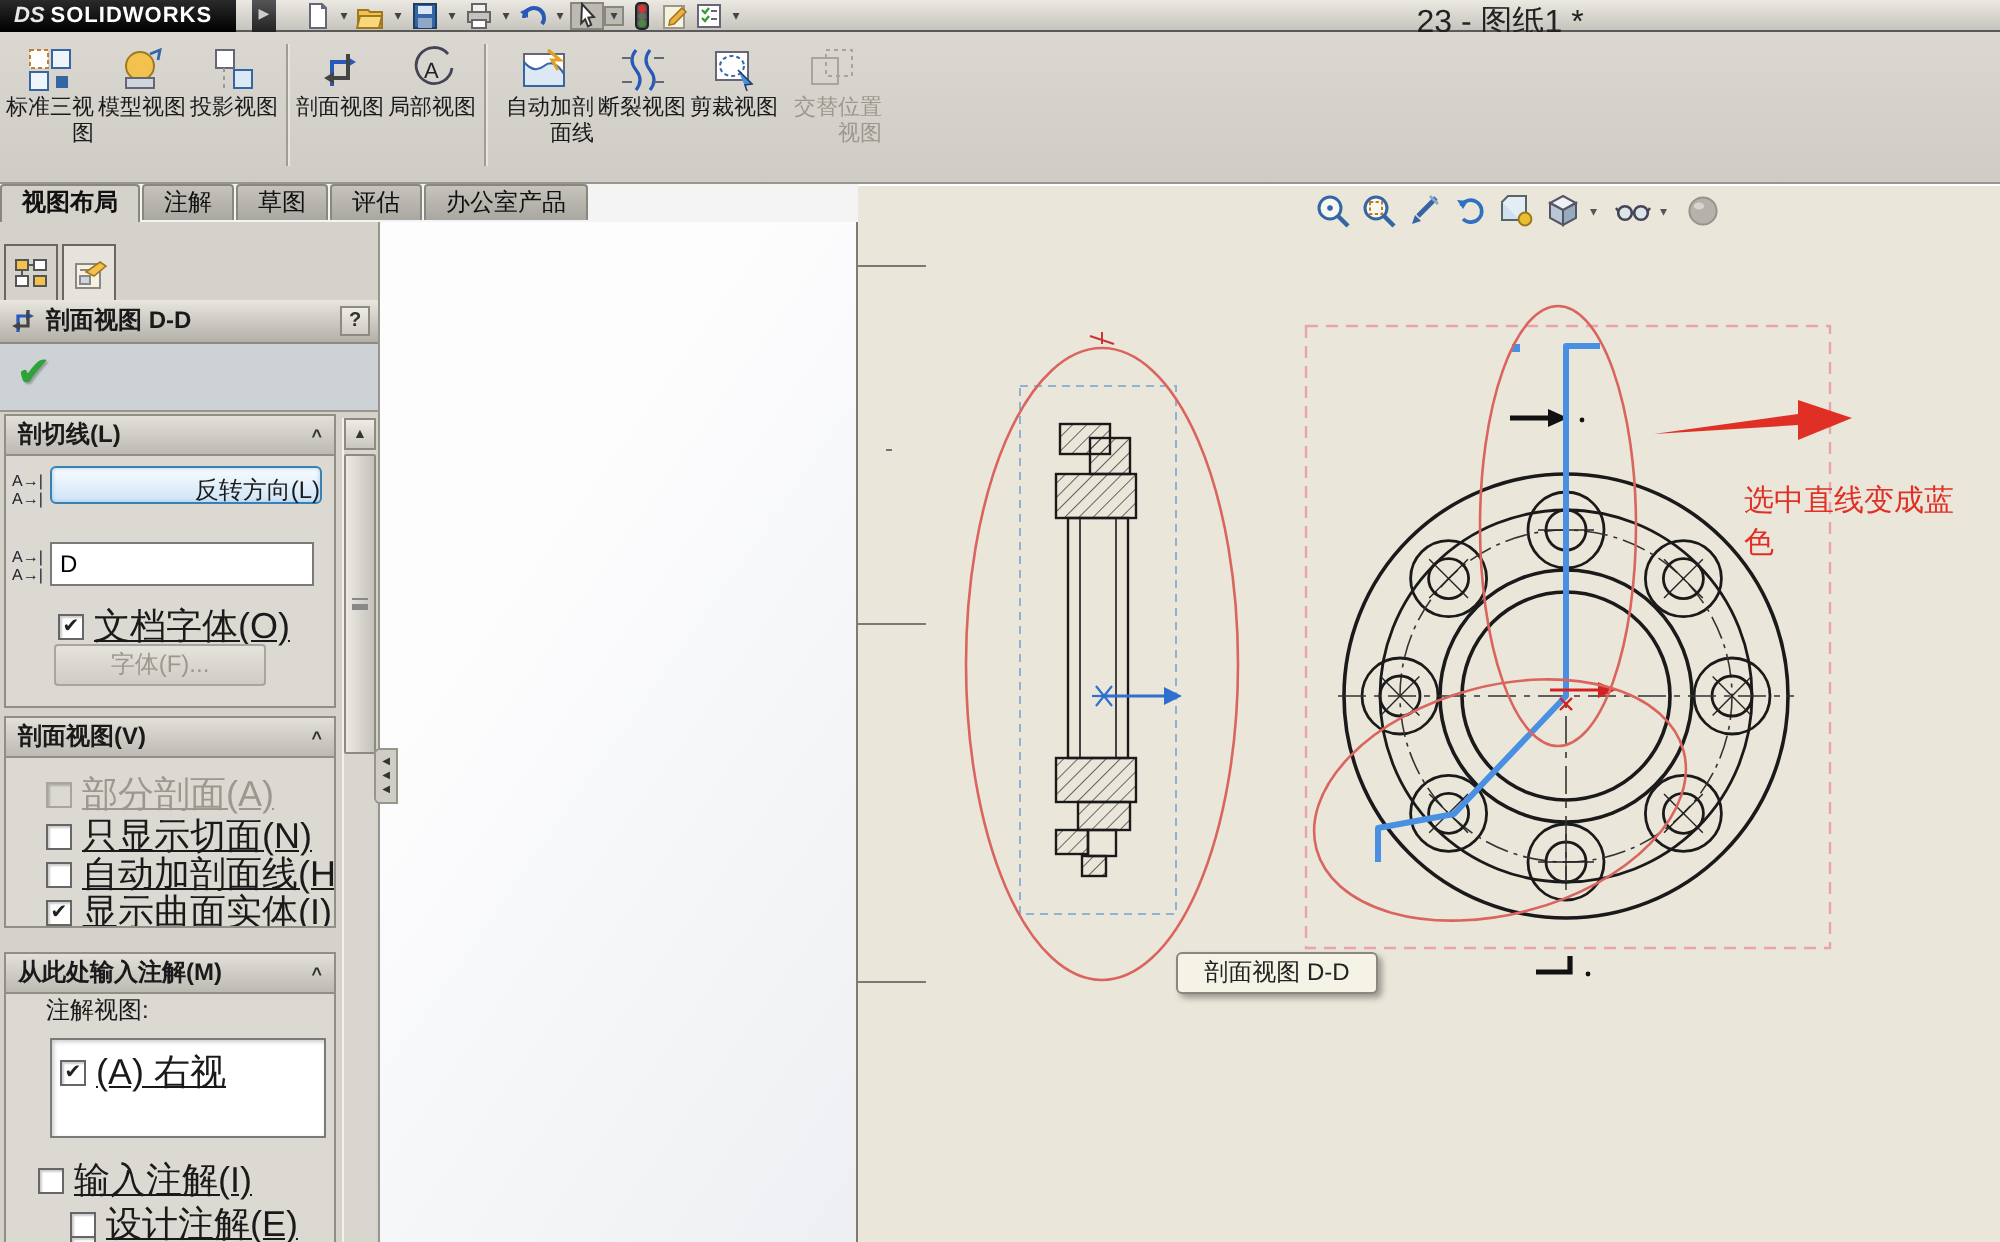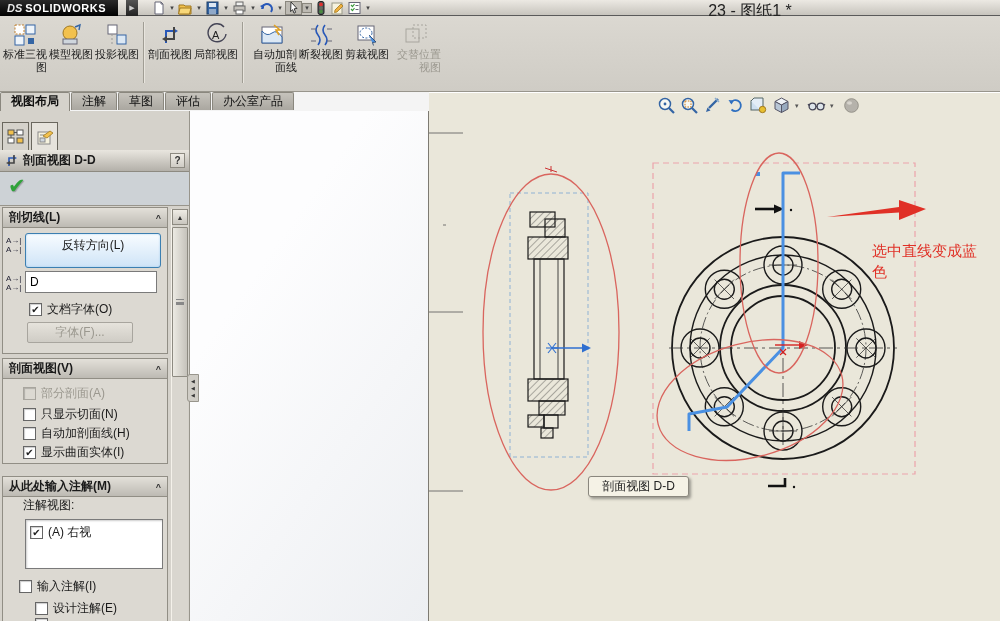--- a/index.html
+++ b/index.html
@@ -50,26 +50,26 @@
   #pm-okrow { position:absolute; left:0; top:22px; width:189px; height:34px; background:#cdd2d6; border-bottom:1px solid #98958c; }
   #pm-ok { position:absolute; left:8px; top:2px; font-size:21px; font-weight:bold; color:#2fa23a; text-shadow:1px 1px 1px rgba(0,0,0,.25); }
   .grp-h { position:absolute; left:2px; width:166px; height:21px; background:linear-gradient(#e3e0d9,#bdbab3);
     border:1px solid #918e85; display:flex; align-items:center; justify-content:space-between; padding:0 6px; }
   .grp-h .gt { font-weight:bold; font-size:12px; }
   .grp-h .gc { font-size:9px; font-weight:bold; color:#333; }
   .grp-b { position:absolute; left:2px; width:166px; background:#dcd9d2; border:1px solid #918e85; border-top:none; overflow:hidden; }
   .cb { position:absolute; display:flex; align-items:center; gap:5px; }
   .cb .box { width:13px; height:13px; background:#fff; border:1px solid #666; font-size:10px; line-height:11px;
     text-align:center; color:#222; box-shadow:inset 1px 1px 1px rgba(0,0,0,.2); flex:none; }
-  .cb .lbl { font-size:12px; white-space:nowrap; }
+  .cb .lbl { font-size:18px; white-space:nowrap;text-decoration:underline; }
   .cb.disabled .box { background:#dcd9d2; border-color:#a8a59e; }
   .cb.disabled .lbl { color:#9b988f; }
   .param-ic { position:absolute; left:3px; width:18px; font-size:8px; line-height:9px; color:#223; text-align:left; }
-  #flip-btn { position:absolute; left:22px; top:5px; width:136px; height:35px; border:1px solid #3c7fb1; border-radius:3px;
-    background:linear-gradient(#f8fcff,#cfe4f7); box-shadow:inset 0 0 2px #9ec9ea; font-size:12px; text-align:center; line-height:23px; }
+  #flip-btn { position:absolute; left:22px; top:5px; width:136px; height:19px; border:1px solid #3c7fb1; border-radius:3px;
+    background:linear-gradient(#f8fcff,#cfe4f7); box-shadow:inset 0 0 2px #9ec9ea; font-size:12px; text-align:right; line-height:23px; }
   #label-input { position:absolute; left:22px; top:43px; width:132px; height:22px; border:1px solid #7a7a7a;
     background:#fff; font-size:12px; padding-left:4px; font-family:inherit; }
   #font-btn { position:absolute; left:24px; top:94px; width:106px; height:21px; background:linear-gradient(#e6e3dc,#cfccc5);
     border:1px solid #a8a59e; border-radius:2px; text-align:center; line-height:19px; font-size:12px; color:#9b988f; }
   #annot-list { position:absolute; left:22px; top:22px; width:138px; height:50px; background:#fff; border:1px solid #7a7a7a;
     box-shadow:inset 1px 1px 2px rgba(0,0,0,.2); }
   #pm-scroll { position:absolute; left:171px; top:59px; width:17px; height:412px; background:#d9d6cf; border-left:1px solid #f4f1ea; }
   #pm-scroll .up { position:absolute; left:0; top:0; width:16px; height:16px; background:linear-gradient(#efece5,#c9c6bf);
     border:1px solid #8d8a81; font-size:7px; text-align:center; line-height:15px; color:#333; }
   #pm-scroll .thumb { position:absolute; left:0; top:18px; width:16px; height:150px; background:linear-gradient(90deg,#eceae3,#c5c2bb);

